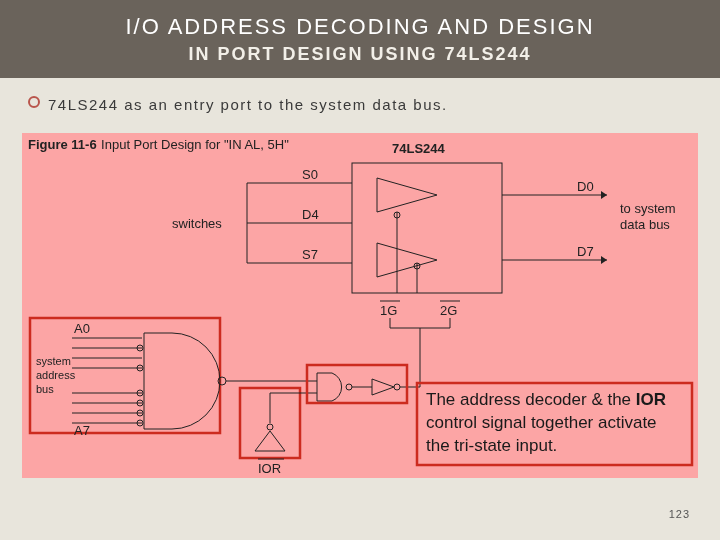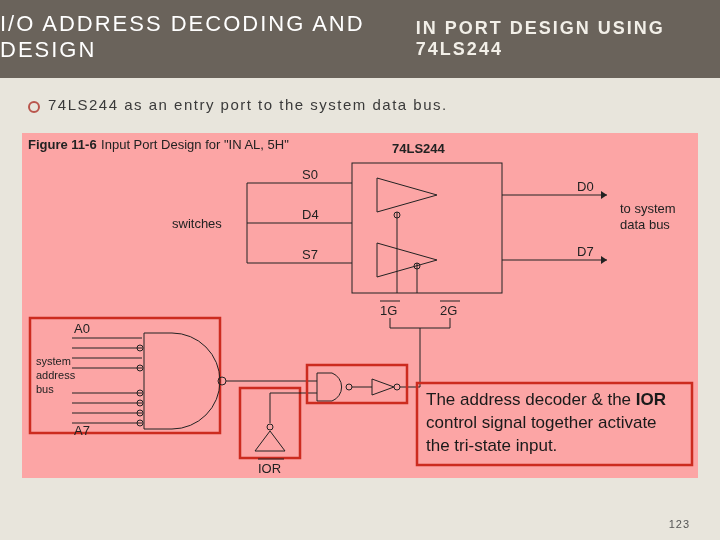--- a/index.html
+++ b/index.html
@@ -5,47 +5,47 @@
   * { box-sizing: border-box; margin: 0; padding: 0; }
   body {
     width: 720px; height: 540px;
     background: #e8e5dc;
     font-family: Arial, Helvetica, sans-serif;
     position: relative;
   }
   .header {
     background: #6a635b;
     height: 78px;
-    display: flex; 
+    display: flex; flex-direction: column;
     align-items: center; justify-content: center;
     color: #fff;
     letter-spacing: 2px;
   }
   .header .title { font-size: 22px; font-weight: 400; margin-bottom: 4px; }
   .header .subtitle { font-size: 18px; color: #f2efe8; font-weight: 700; }
   .bullet-row {
-    display: flex; align-items: flex-end;
+    display: flex; align-items: flex-start;
     padding: 18px 17px 12px 28px;
     color: #3a3a3a;
     letter-spacing: 1.5px;
     font-size: 15px;
   }
   .bullet-row .circ {
     width: 12px; height: 12px; border: 2px solid #b9554c; border-radius: 50%;
     margin-right: 8px; flex: 0 0 auto;
   }
   .diagram-wrap {
     background: #fca5a5;
     margin: 8px 22px;
     height: 345px;
     position: relative;
     overflow: hidden;
   }
   .pagenum {
-    position: absolute; right: 30px; bottom: 10px;
+    position: absolute; right: 30px; bottom: 20px;
     font-size: 11px; color: #555; letter-spacing: 1px;
   }
   
   .svglabel { font: 13px Arial; fill: #222; }
   .svglabel-sm { font: 11px Arial; fill: #222; }
   .svgbold { font: bold 13px Arial; fill: #222; }
   .redbox { fill: none; stroke: #cc2b1f; stroke-width: 2.5; }
   .thin { fill: none; stroke: #222; stroke-width: 1; }
   .callout-text { font: 17px Arial; fill: #1a1a1a; }
 </style>

